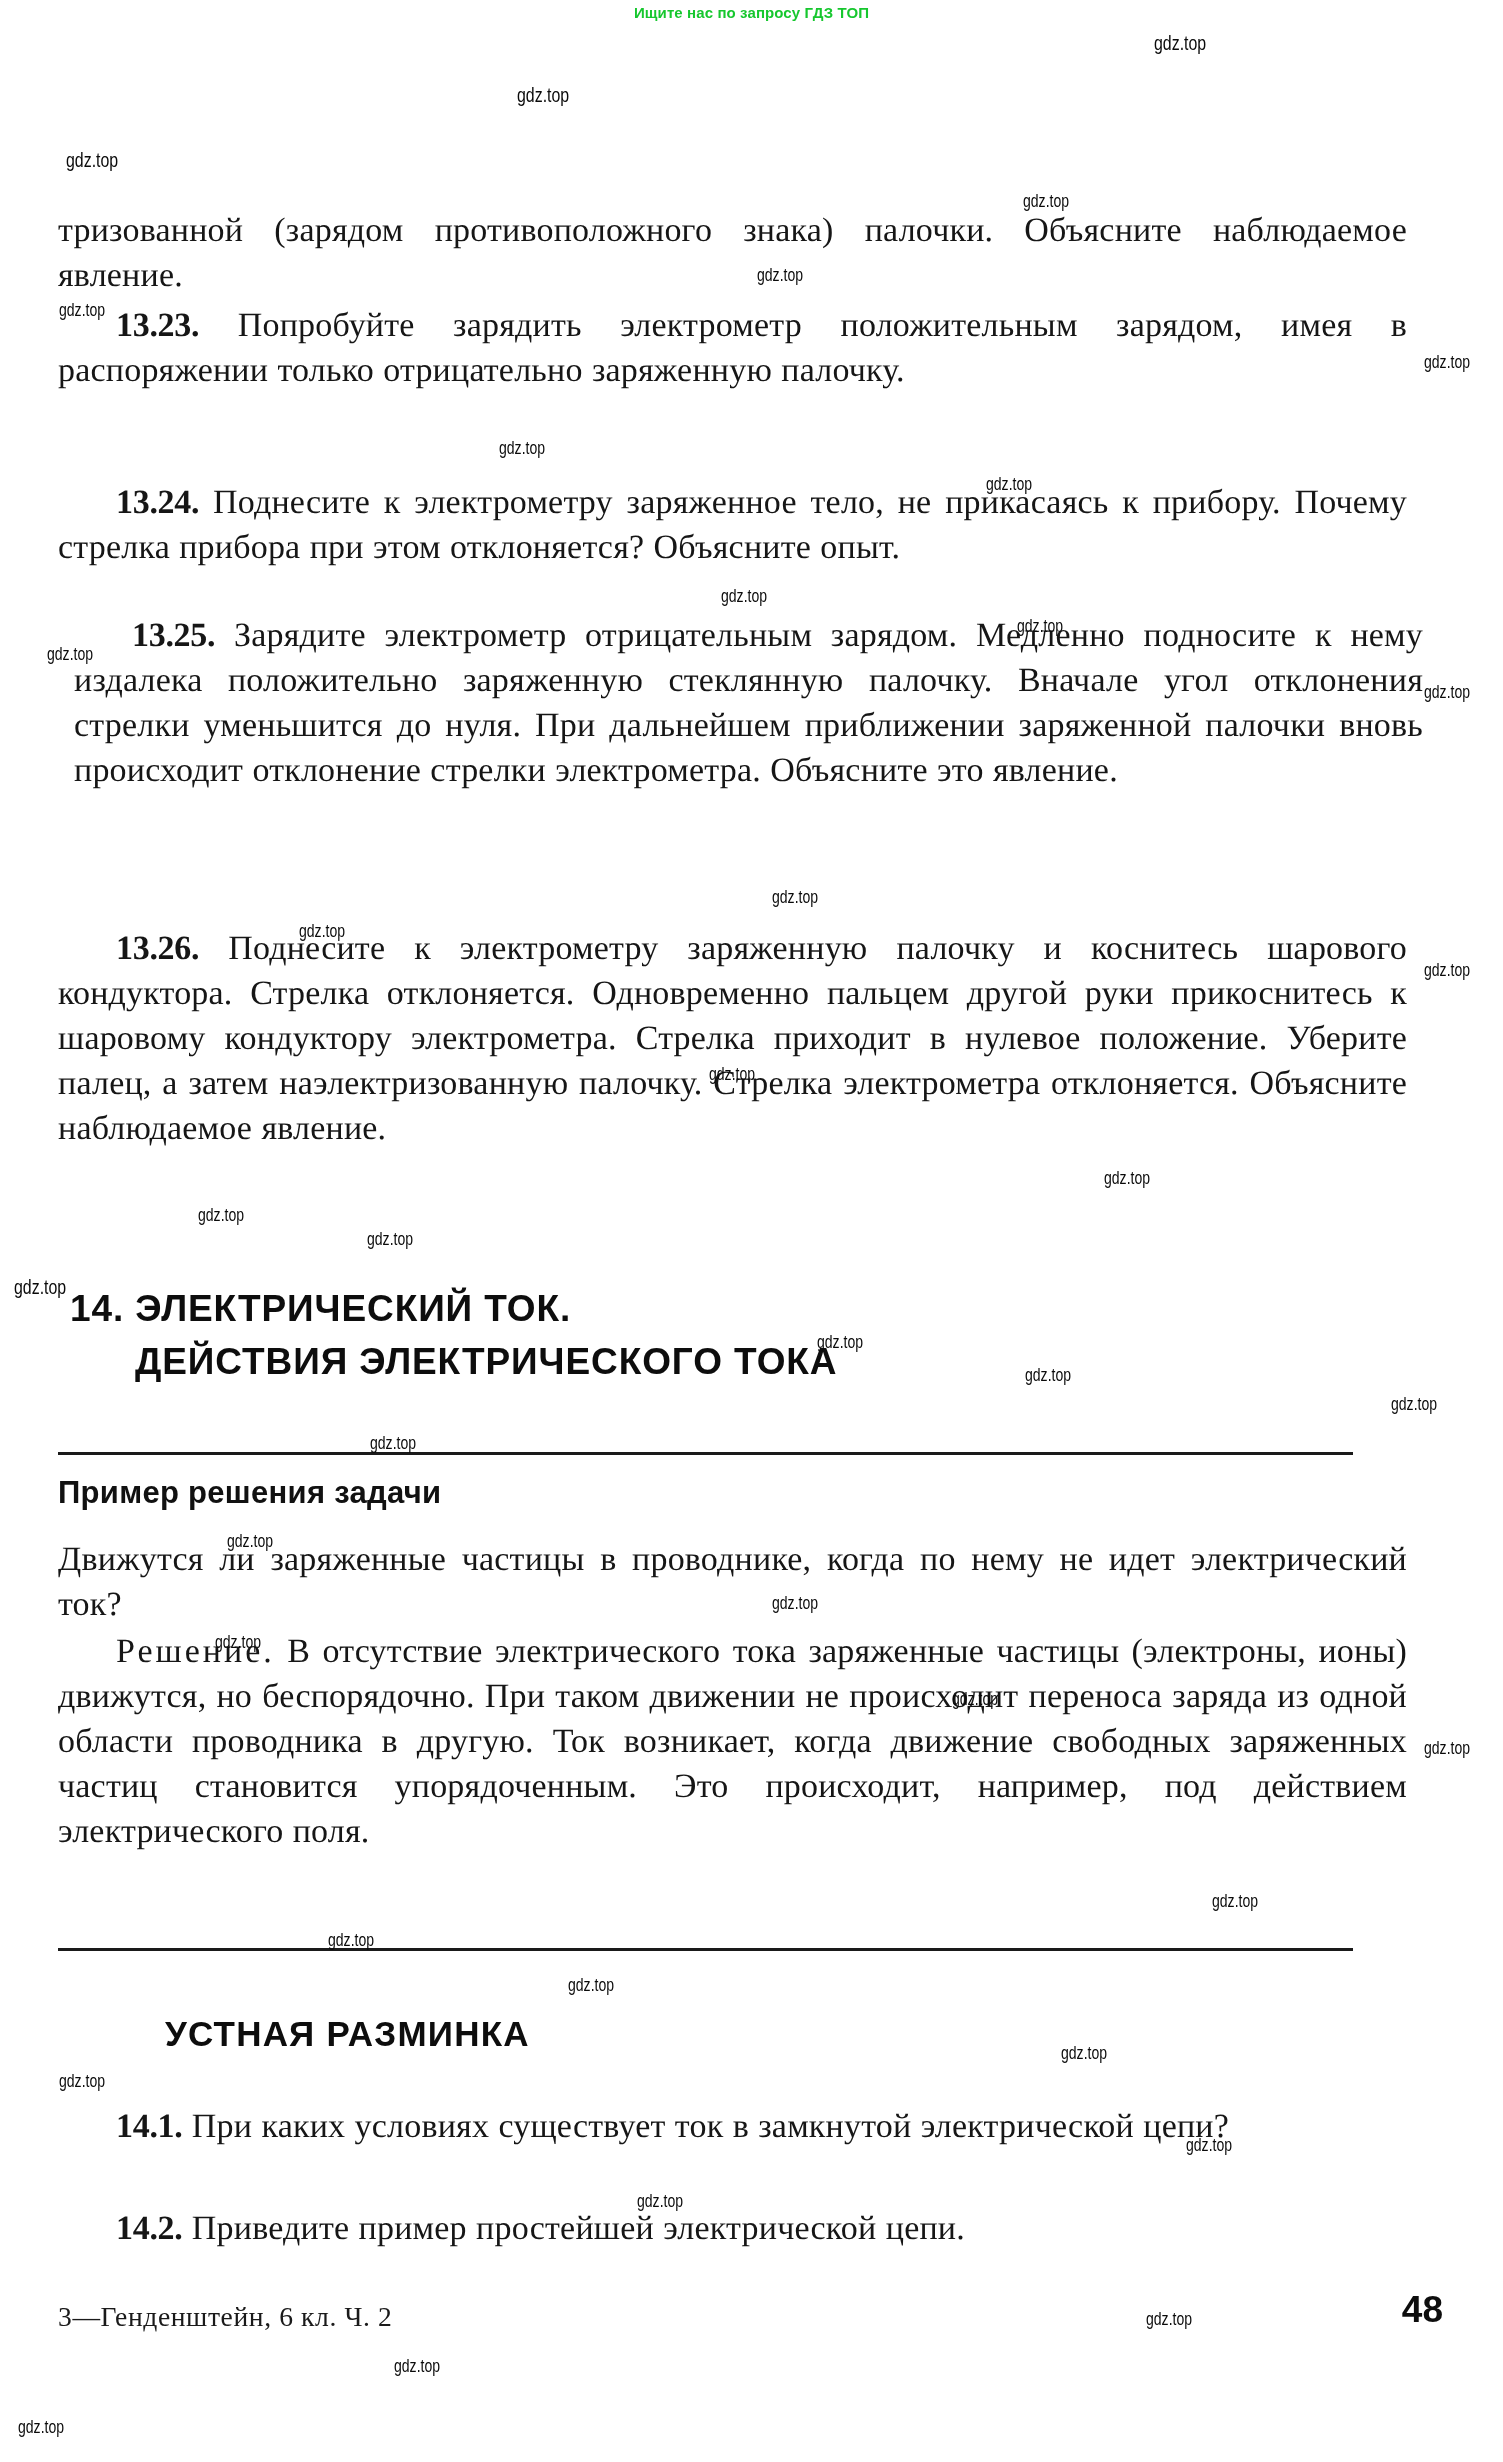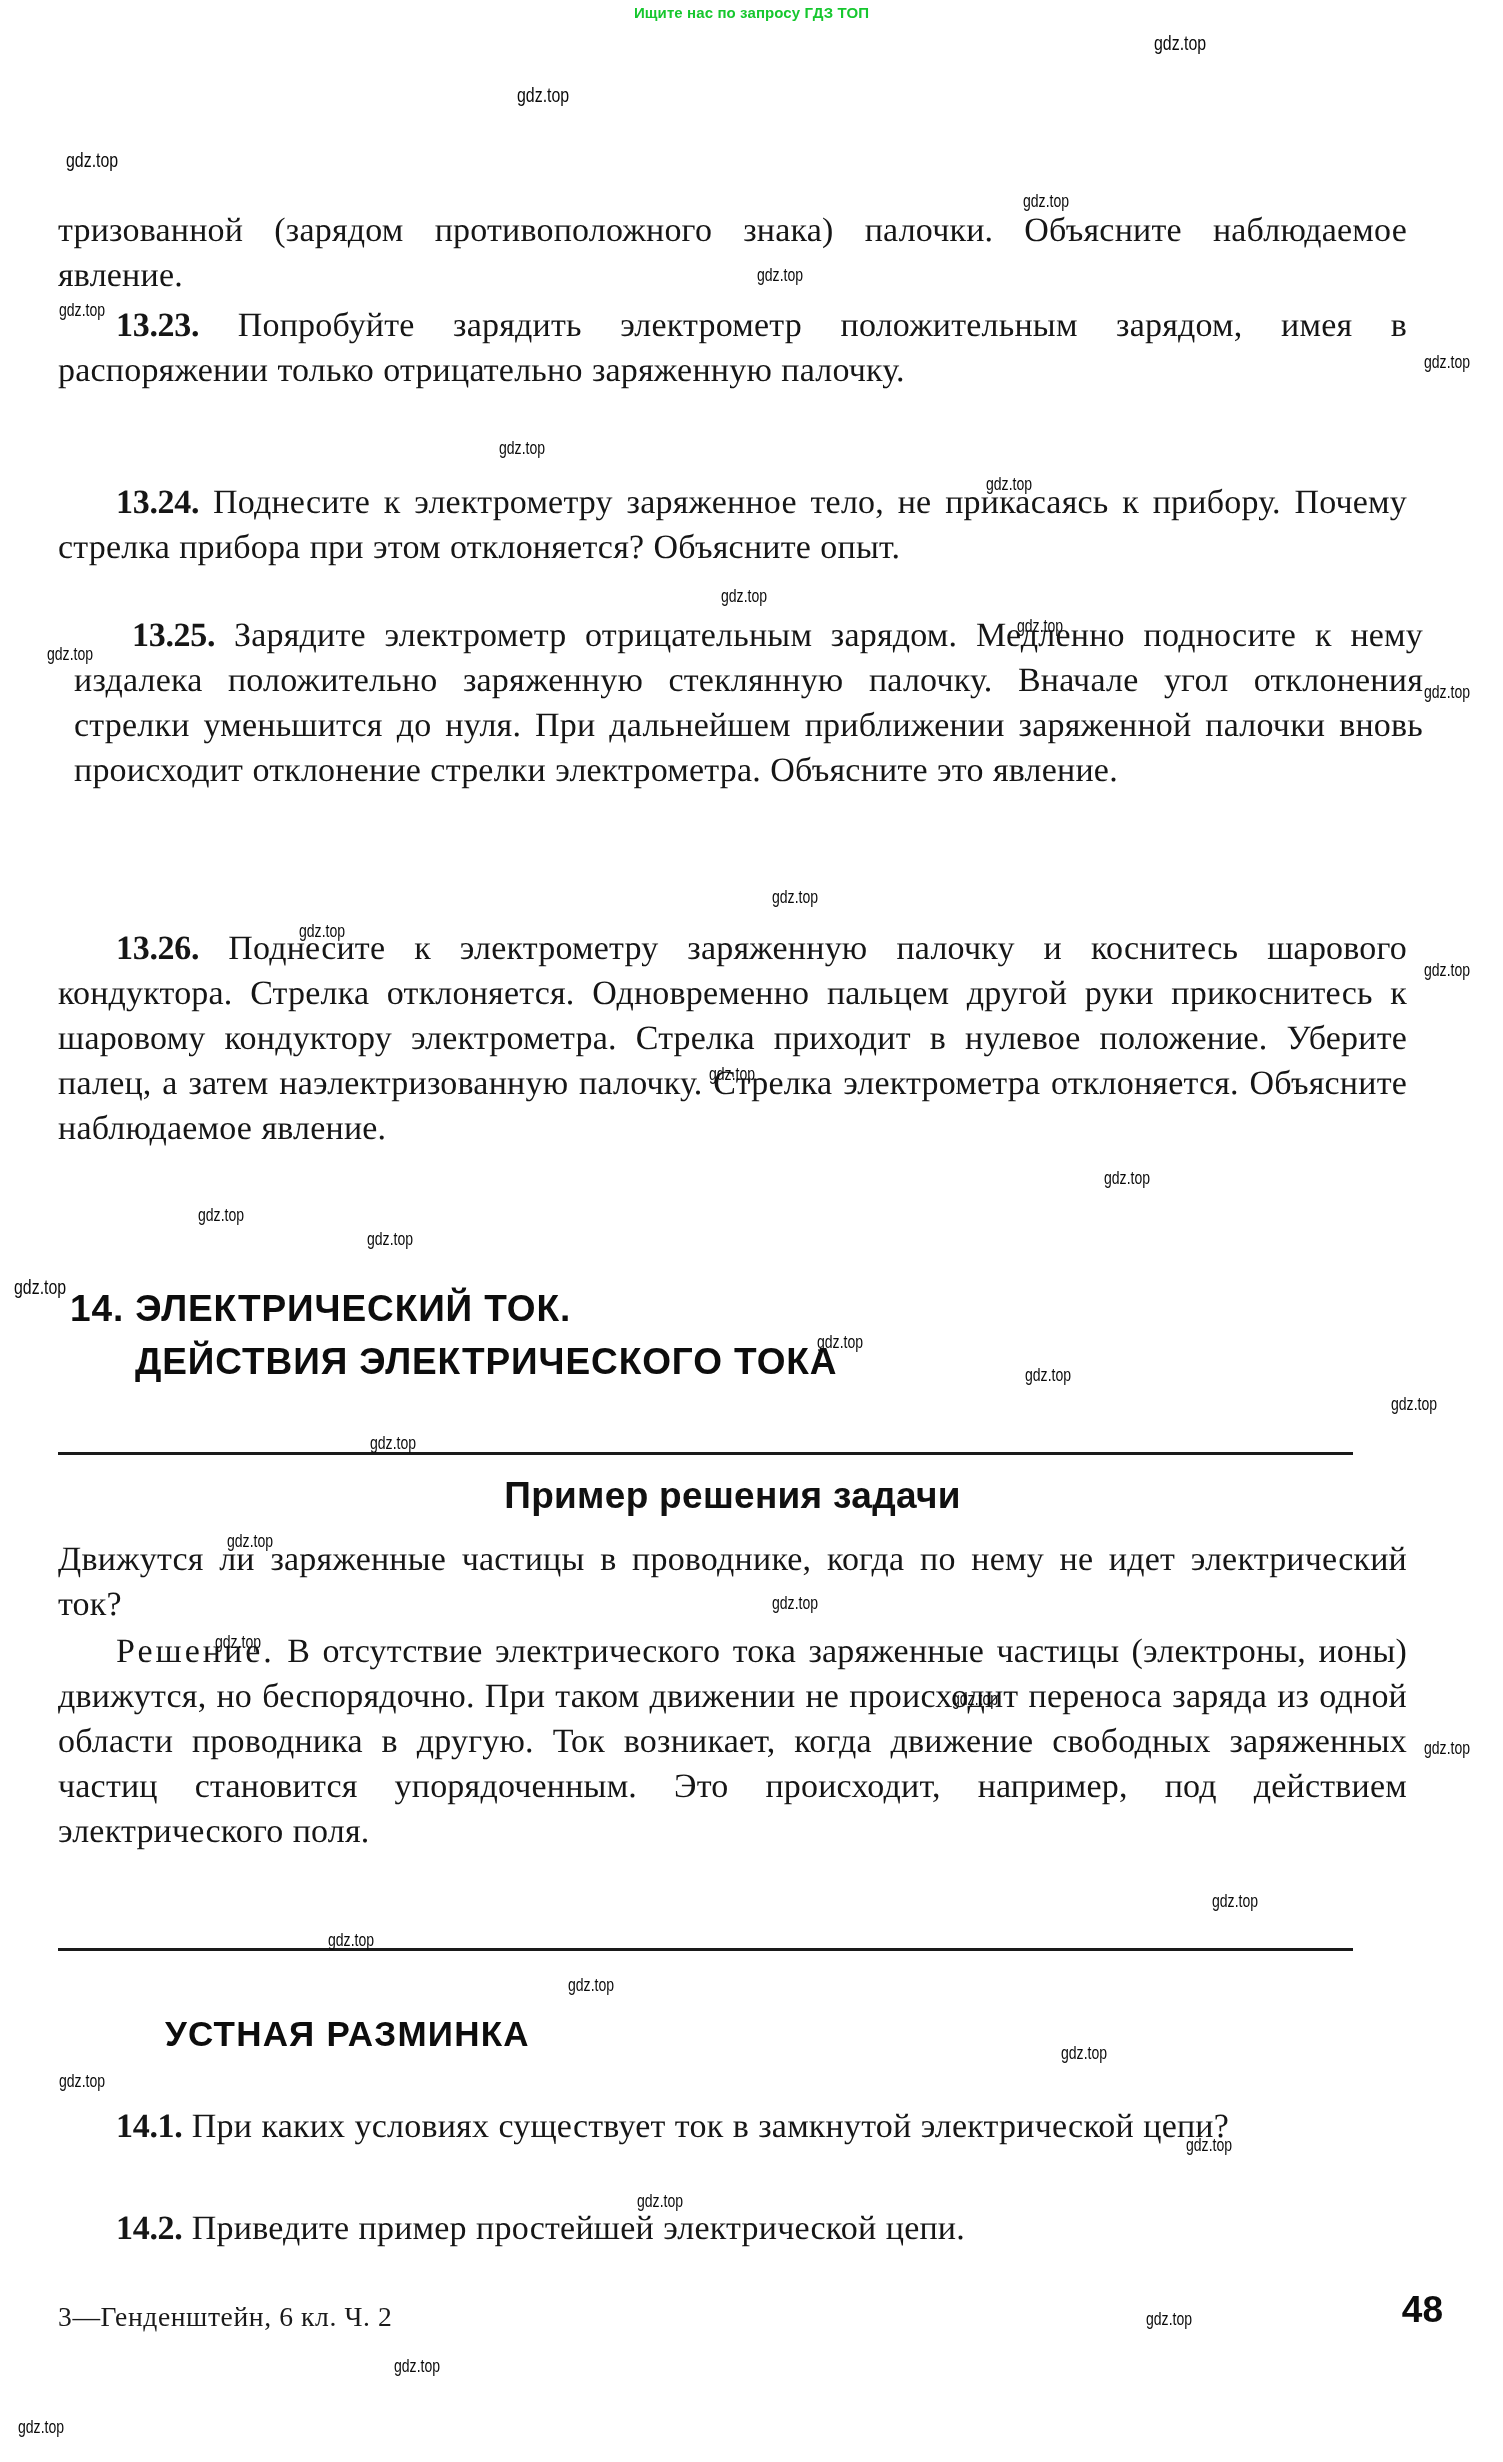--- a/index.html
+++ b/index.html
@@ -91,24 +91,24 @@
     width: 1295px;
     height: 3px;
     background: #1a1a1a;
   }
 
   
   .center-title {
     position: absolute;
     left: 0;
     width: 1349px;
-    text-align: center;
-    font-family: "Liberation Sans", "DejaVu Sans", sans-serif;
-    font-weight: bold;
-    font-size: 37px;
+    text-align: left;
+    font-family: "Liberation Sans", "DejaVu Sans", sans-serif;
+    font-weight: bold;
+    font-size: 31px;
     color: #111111;
     letter-spacing: 0.3px;
   }
 
   
   .block-heading {
     position: absolute;
     left: 0;
     width: 1349px;
     font-family: "Liberation Sans", "DejaVu Sans", sans-serif;

